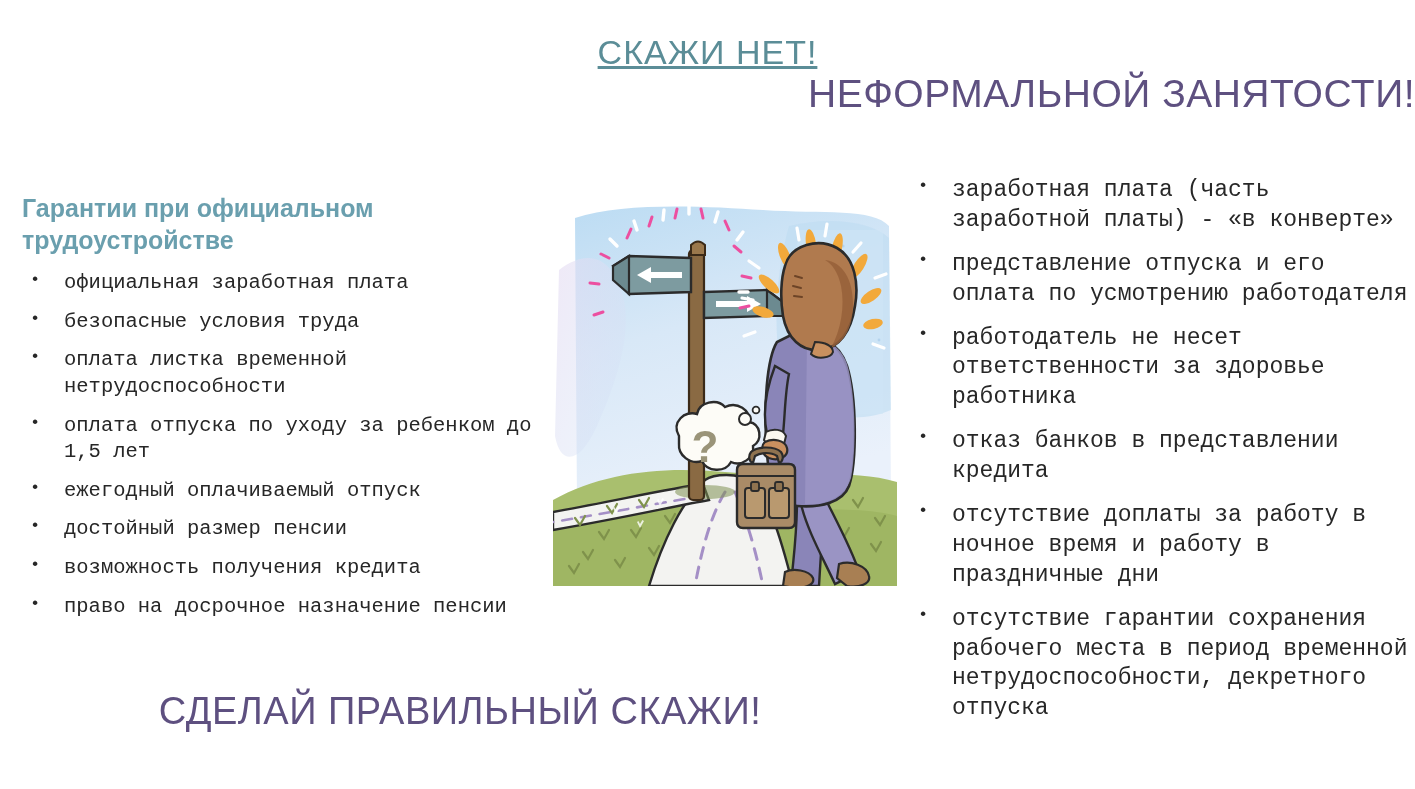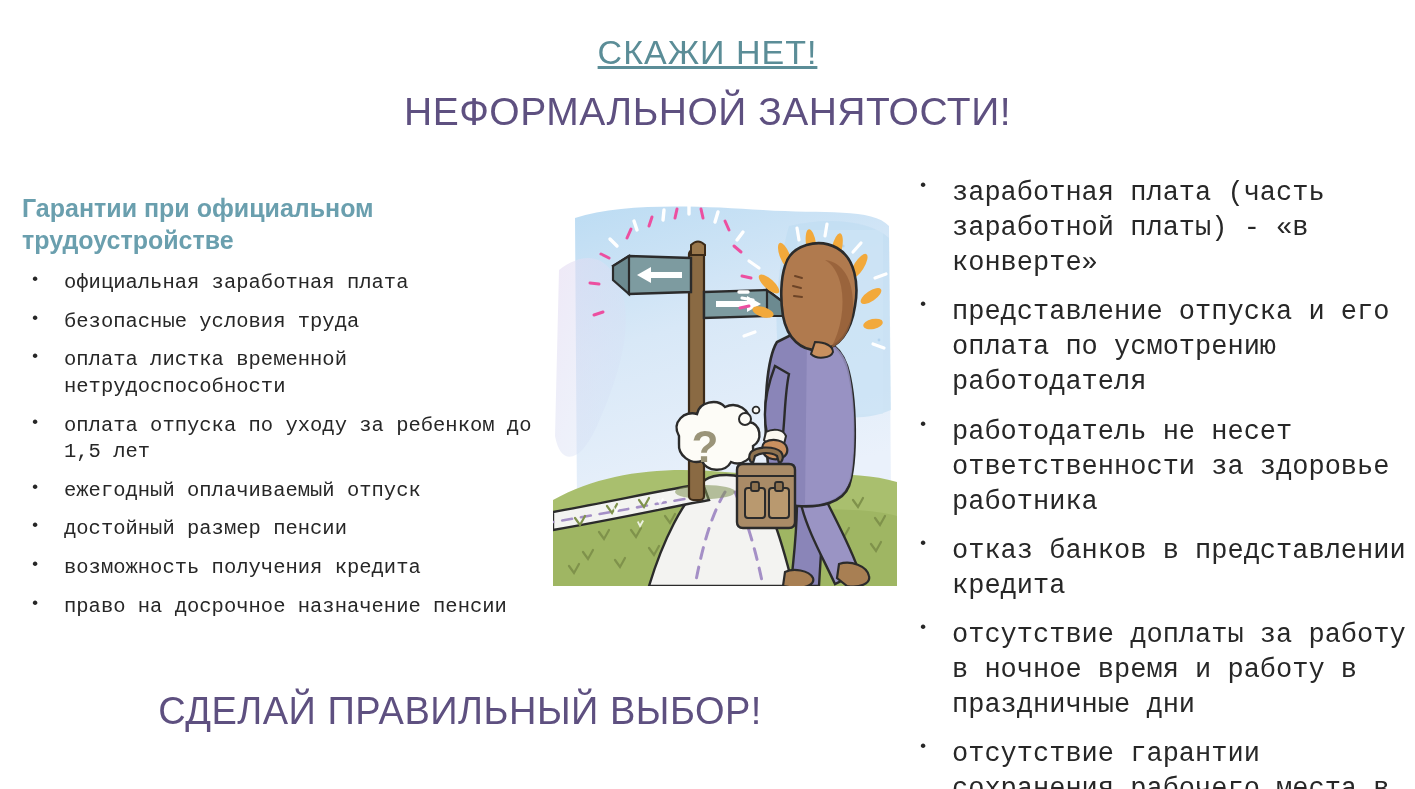--- a/index.html
+++ b/index.html
@@ -31,21 +31,22 @@
     letter-spacing: 1px;
     color: #5b8d97;
     text-decoration: underline;
   }
   .title-line2 {
     display: block;
     font-size: 39px;
     font-weight: 400;
     letter-spacing: 0.5px;
     color: #5e5080;
-    margin-top: 20px;
+    margin-top: 2px;
+    text-align: right;
   }
 
   
   .col {
     position: absolute;
     top: 176px;
   }
   .col-left  { left: 8px;  width: 528px; }
   .col-right { left: 898px; width: 512px; }
 
@@ -78,21 +79,21 @@
     top: -1px;
     font-size: 17px;
     color: #272727;
     line-height: 1.3;
   }
   .col-left ul.bullets li {
     font-size: 20.5px;
     margin-bottom: 12px;
   }
   .col-right ul.bullets li {
-    font-size: 27px;
+    font-size: 23px;
     margin-bottom: 14px;
     padding-left: 54px;
   }
   .col-right ul.bullets li::before {
     left: 20px;
   }
 
   
   .slogan {
     position: absolute;
@@ -143,21 +144,21 @@
   <ul class="bullets">
     <li>заработная плата (часть заработной платы) - «в конверте»</li>
     <li>представление отпуска и его оплата по усмотрению работодателя</li>
     <li>работодатель не несет ответственности за здоровье работника</li>
     <li>отказ банков в представлении кредита</li>
     <li>отсутствие доплаты за работу в ночное время  и работу в праздничные дни</li>
     <li>отсутствие гарантии сохранения рабочего места в период временной нетрудоспособности, декретного отпуска</li>
   </ul>
 </div>
 
-<div class="slogan">СДЕЛАЙ ПРАВИЛЬНЫЙ ВЫБОР!</div>
+<div class="slogan">СДЕЛАЙ ПРАВИЛЬНЫЙ СКАЖИ!</div>
 
 <div class="illustration">
   <svg class="ill-svg" viewBox="0 0 344 386" xmlns="http://www.w3.org/2000/svg">
     <defs>
       <linearGradient id="skyGrad" x1="0" y1="0" x2="0.3" y2="1">
         <stop offset="0%" stop-color="#bcdcf3"></stop>
         <stop offset="45%" stop-color="#d8e8f7"></stop>
         <stop offset="100%" stop-color="#eaf1fb"></stop>
       </linearGradient>
       <linearGradient id="wash2" x1="0" y1="0" x2="1" y2="1">

